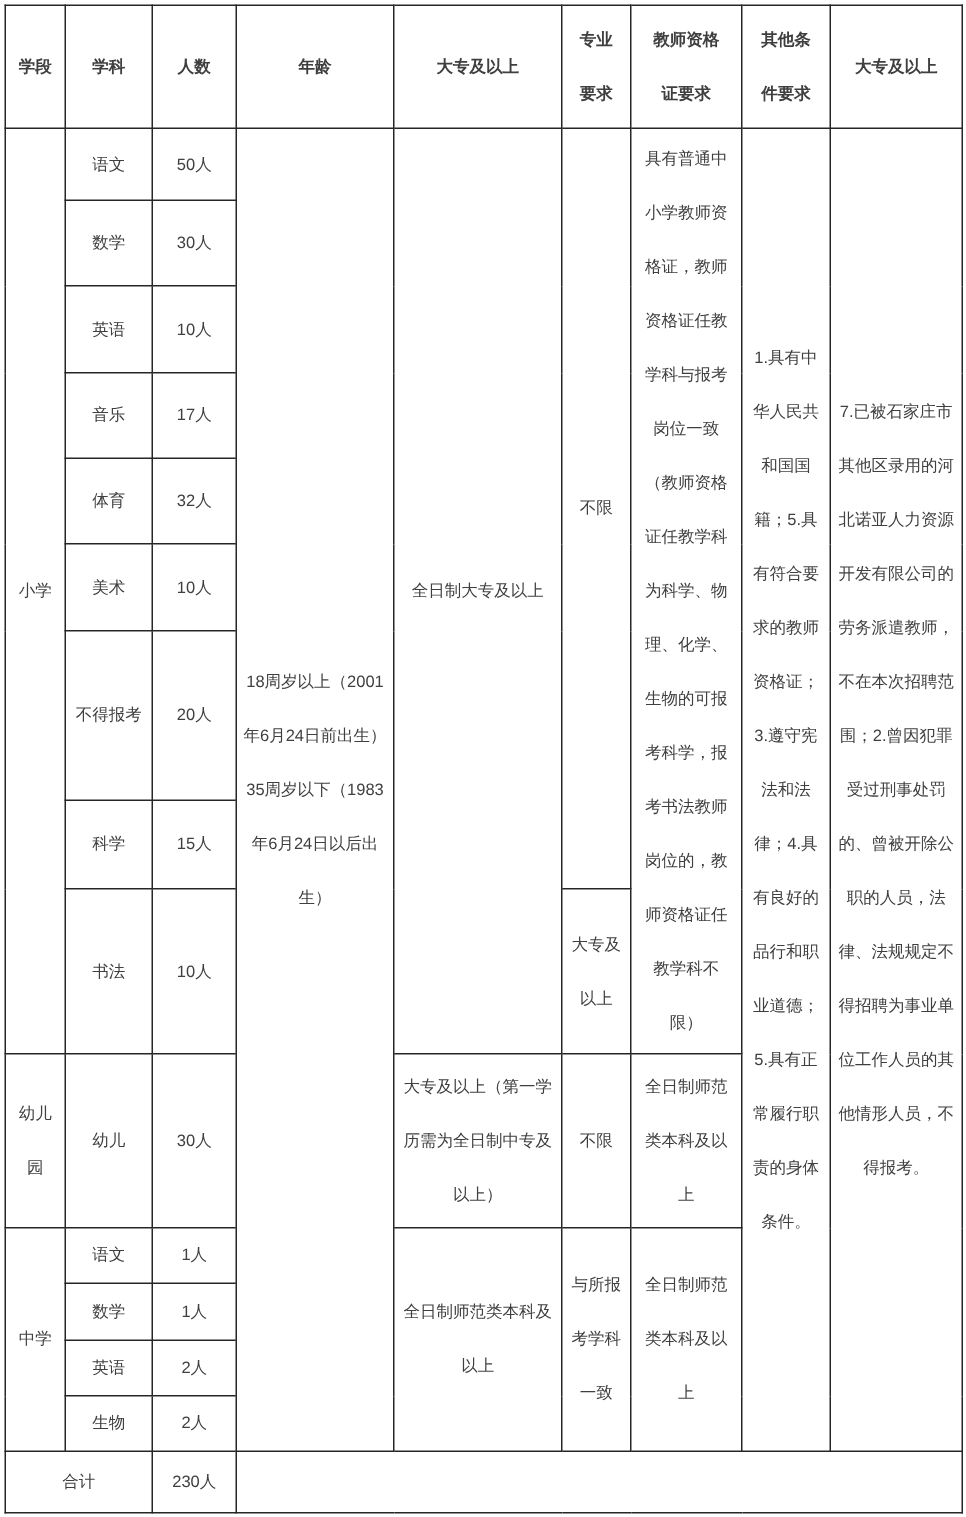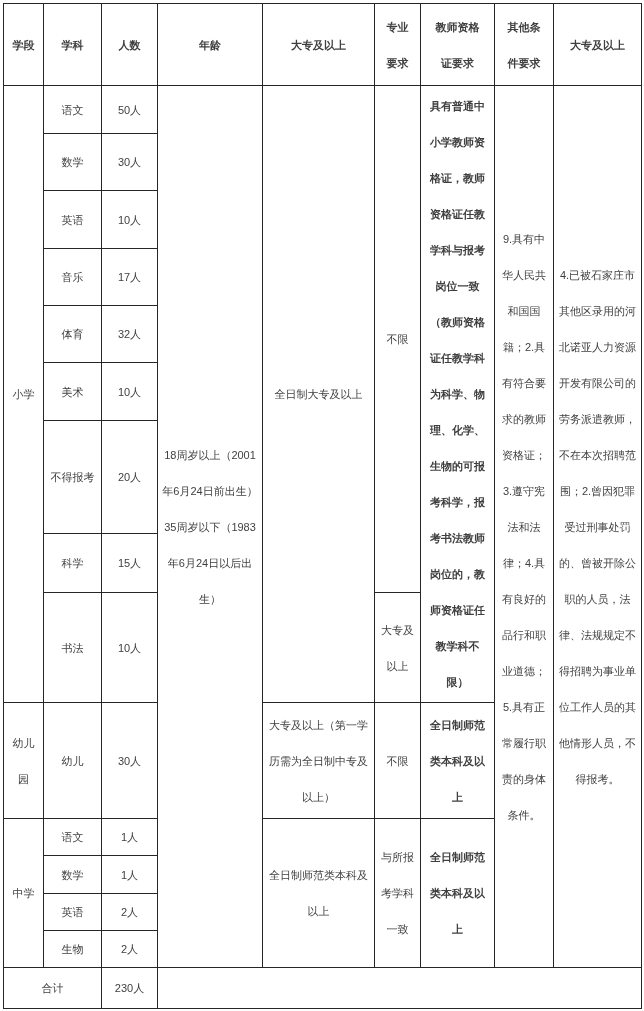--- a/index.html
+++ b/index.html
@@ -37,21 +37,20 @@
     white-space: pre-line;
     padding: 0 2px;
   }
   td.stage {
     font-weight: normal;
     color: #333333;
     padding: 0 6px;
   }
   td.cert {
     padding: 0 2px;
-    font-weight: bold;
   }
   td.other {
     padding: 0 8px;
   }
   td.age {
     padding: 0 5px;
   }
   td.bold {
     font-weight: normal;
     color: #333333;
@@ -91,22 +90,22 @@
     </tr>
 
     <tr style="height:48px">
       <td class="stage" rowspan="9">小学</td>
       <td>语文</td>
       <td>50人</td>
       <td class="age" rowspan="14">18周岁以上（2001年6月24日前出生）35周岁以下（1983年6月24日以后出生）</td>
       <td rowspan="9">全日制大专及以上</td>
       <td rowspan="8">不限</td>
       <td class="cert" rowspan="9">具有普通中小学教师资格证，教师资格证任教学科与报考岗位一致（教师资格证任教学科为科学、物理、化学、生物的可报考科学，报考书法教师岗位的，教师资格证任教学科不限）</td>
-      <td class="other" rowspan="14">9.具有中华人民共和国国籍；2.具有符合要求的教师资格证；3.遵守宪法和法律；4.具有良好的品行和职业道德；5.具有正常履行职责的身体条件。</td>
-      <td rowspan="14">4.已被石家庄市其他区录用的河北诺亚人力资源开发有限公司的劳务派遣教师，不在本次招聘范围；2.曾因犯罪受过刑事处罚的、曾被开除公职的人员，法律、法规规定不得招聘为事业单位工作人员的其他情形人员，不得报考。</td>
+      <td class="other" rowspan="14">1.具有中华人民共和国国籍；5.具有符合要求的教师资格证；3.遵守宪法和法律；4.具有良好的品行和职业道德；5.具有正常履行职责的身体条件。</td>
+      <td rowspan="14">7.已被石家庄市其他区录用的河北诺亚人力资源开发有限公司的劳务派遣教师，不在本次招聘范围；2.曾因犯罪受过刑事处罚的、曾被开除公职的人员，法律、法规规定不得招聘为事业单位工作人员的其他情形人员，不得报考。</td>
     </tr>
     <tr style="height:57px">
       <td>数学</td>
       <td>30人</td>
     </tr>
     <tr style="height:58px">
       <td>英语</td>
       <td>10人</td>
     </tr>
     <tr style="height:57px">

